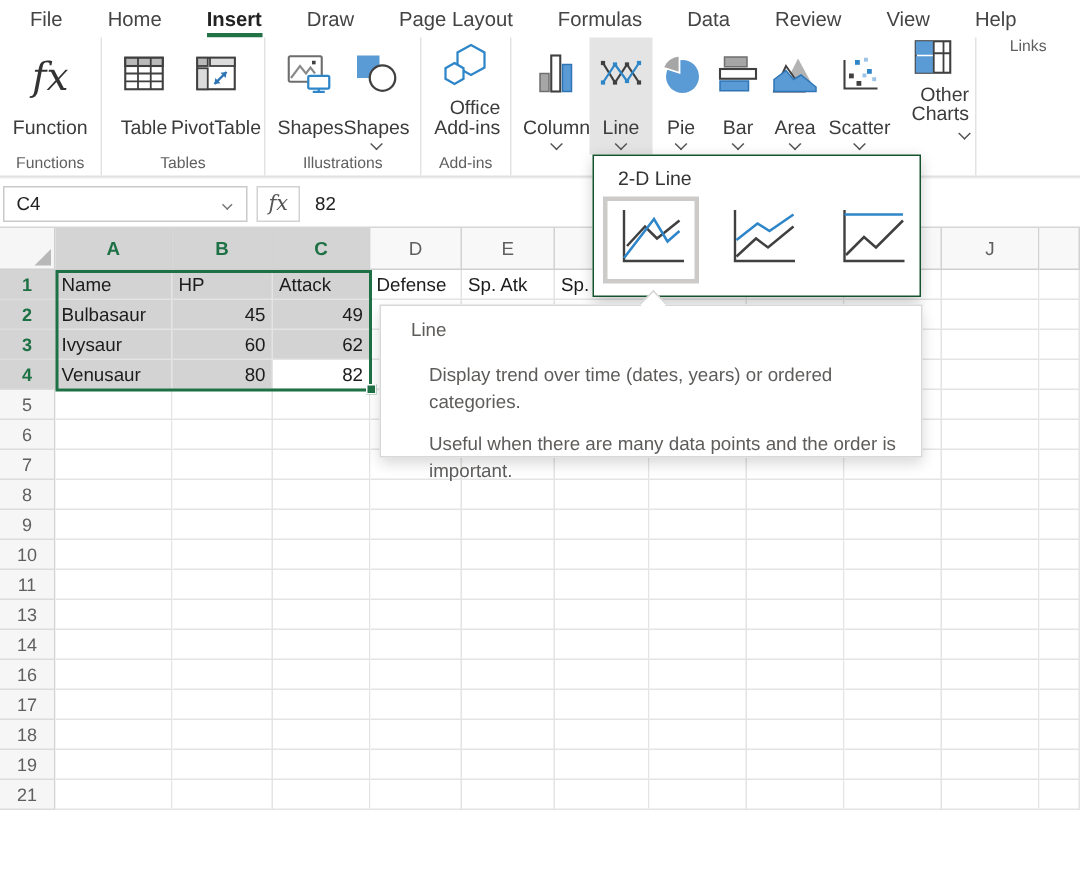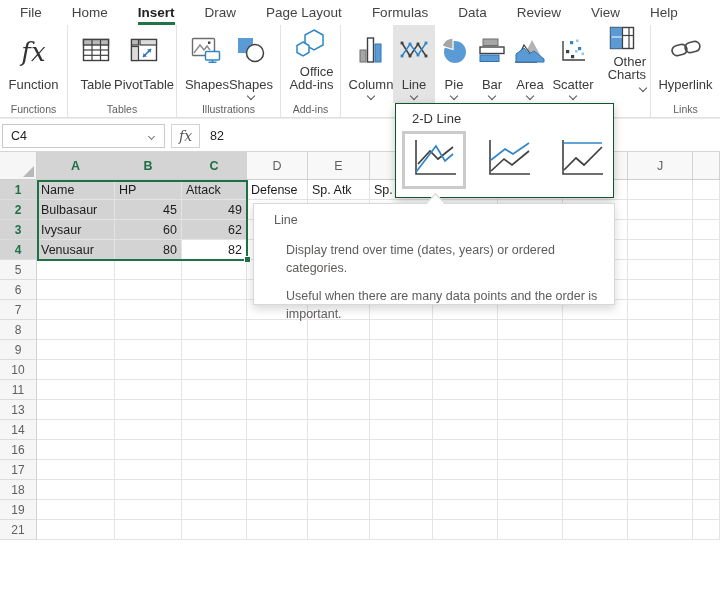--- a/index.html
+++ b/index.html
@@ -350,36 +350,20 @@
           </span>
             </div>
           <div class="rlabel" style="width:48px"><span>Other Charts</span><span class="chev inline"></span></div>
           <div class="chevslot"></div>
         </div>
       </div>
       <div class="glabel">Charts</div>
     </div>
 
     <div class="rgroup g-links">
-      <div class="btnrow">
-        <div class="rb w62">
-          <div class="ric">
-              <span>
-            <svg width="34" height="26" viewBox="0 0 34 26">
-                  <g fill="none" stroke="#4a4a4a" stroke-width="1.6">
-                    <rect x="3" y="8" width="15" height="10" rx="5" transform="rotate(-14 10.5 13)"></rect>
-                    <rect x="16" y="5" width="15" height="10" rx="5" transform="rotate(-14 23.5 10)"></rect>
-                  </g>
-                </svg>
-          </span>
-            </div>
-          <div class="rlabel">Hyperlink</div>
-          <div class="chevslot"></div>
-        </div>
-      </div>
       <div class="glabel">Links</div>
     </div>
   </div>
 
   <div class="formulabar">
     <div class="namebox">
       <span class="nbtext">C4</span>
       <span class="chev"></span>
     </div>
     <div class="fxbox">

